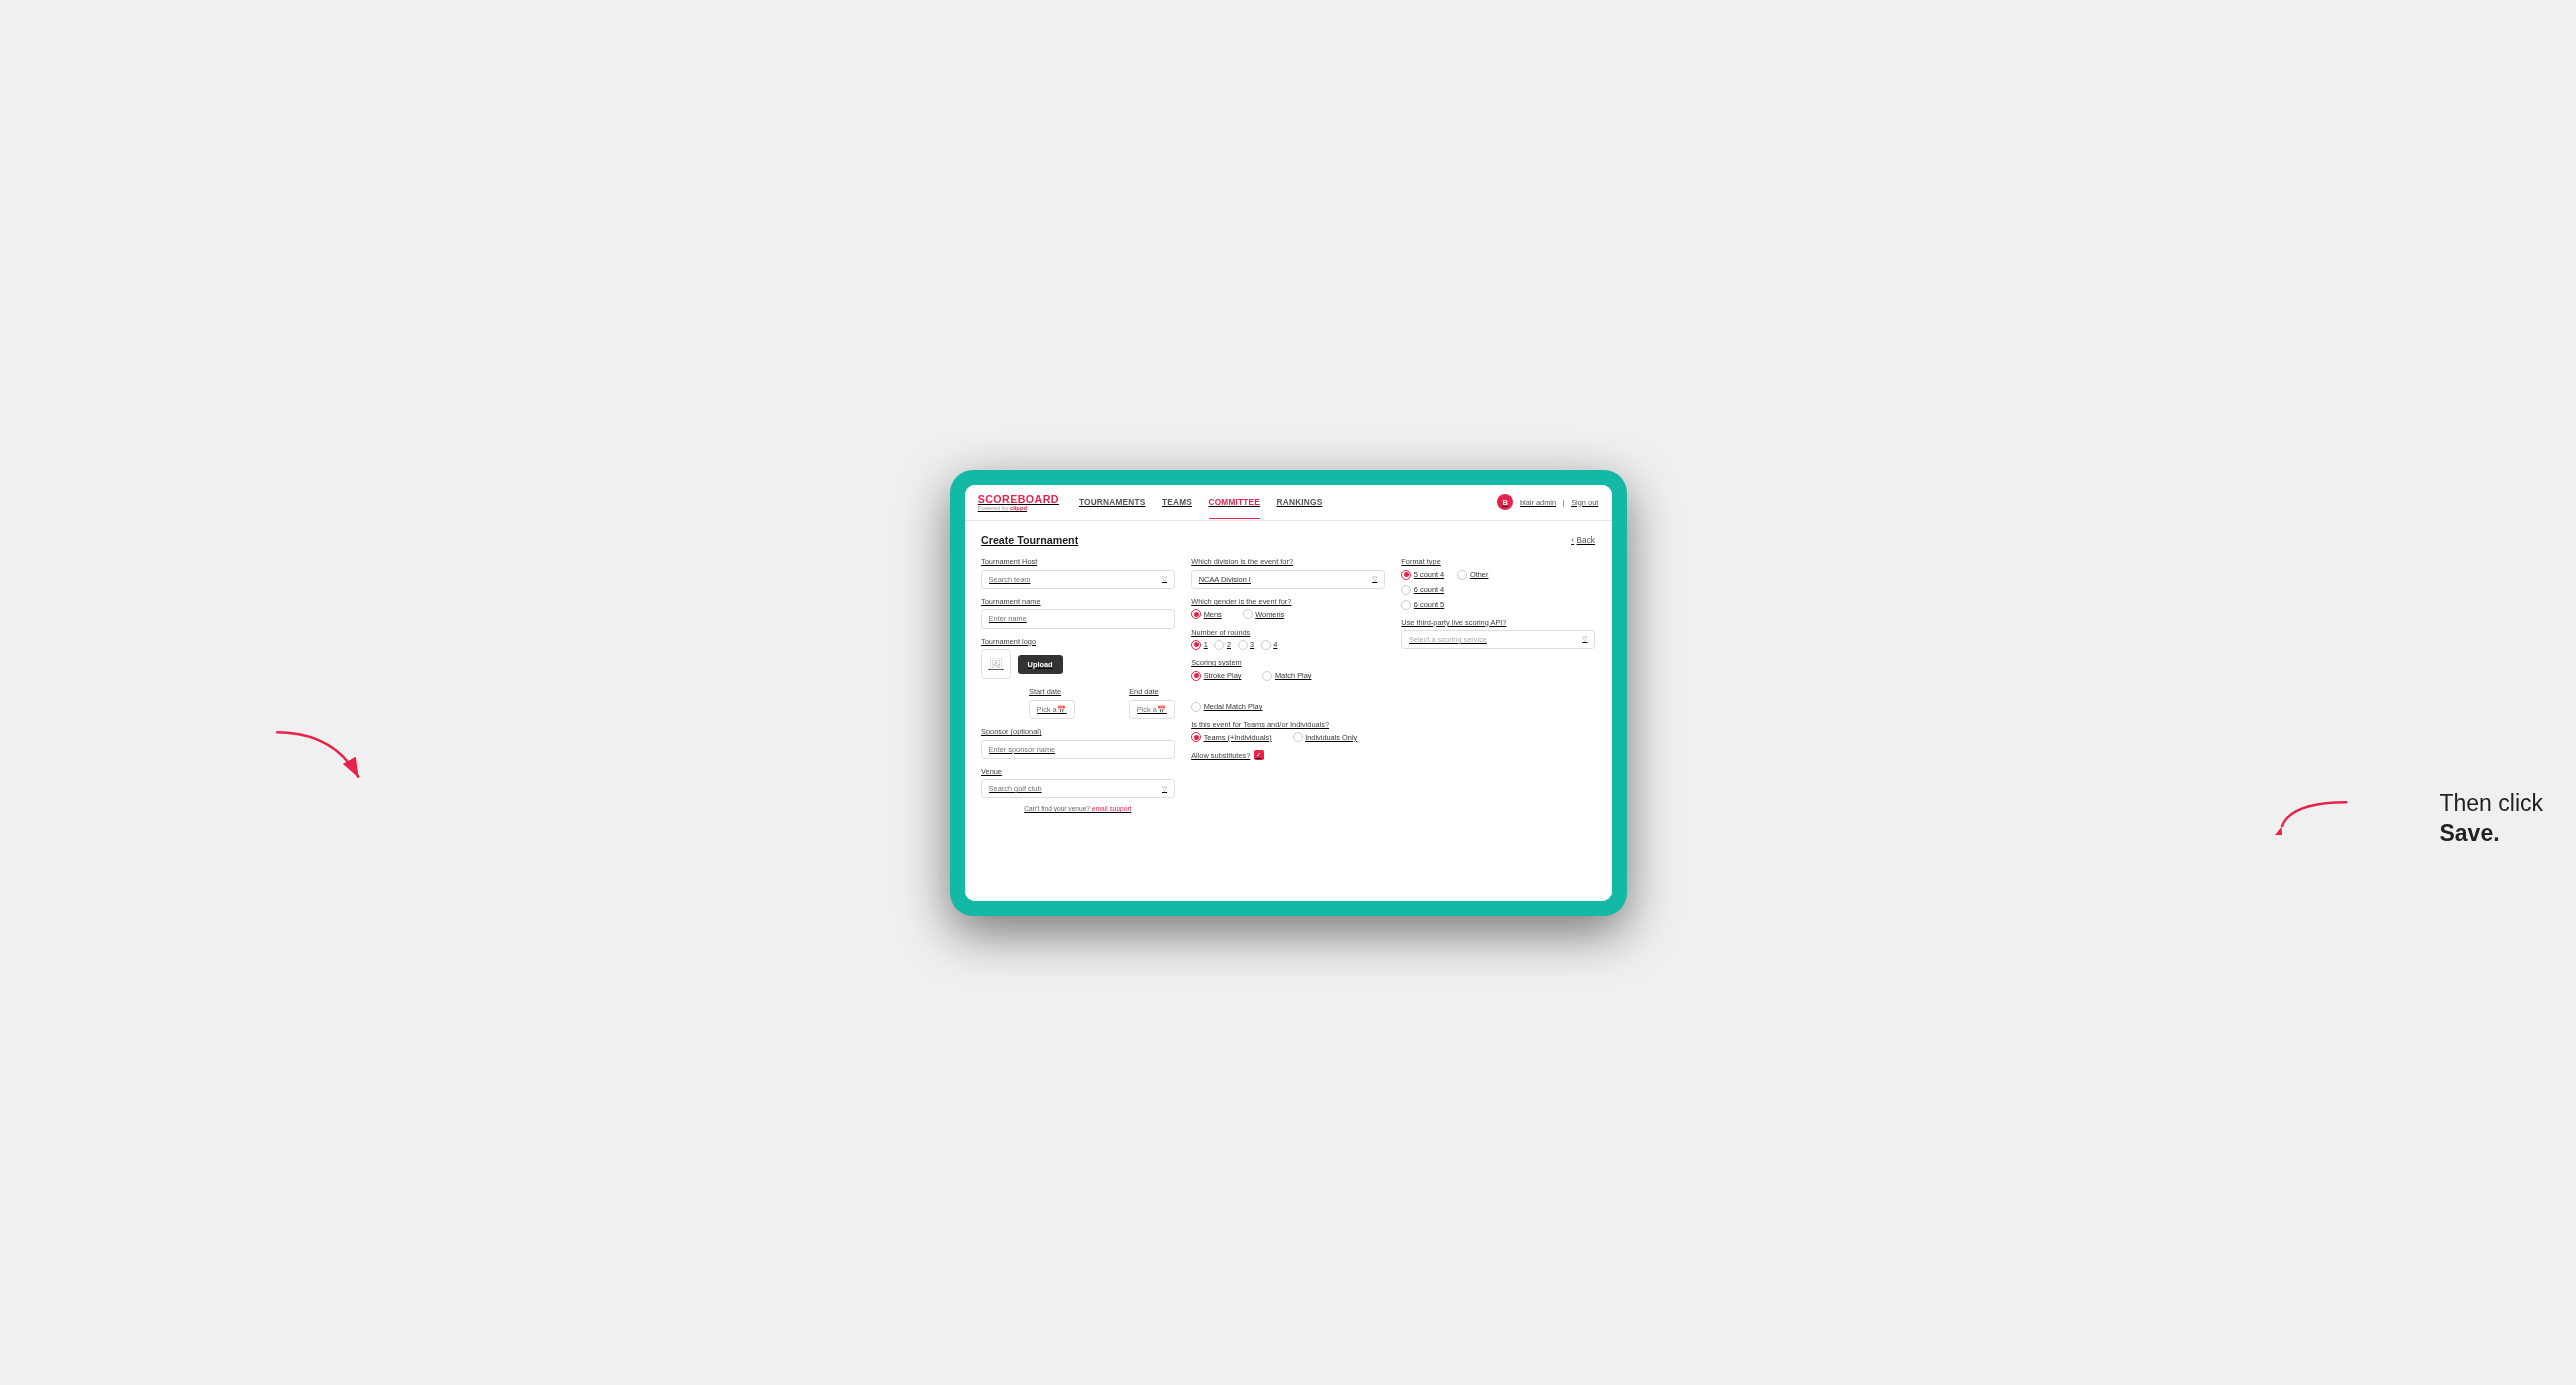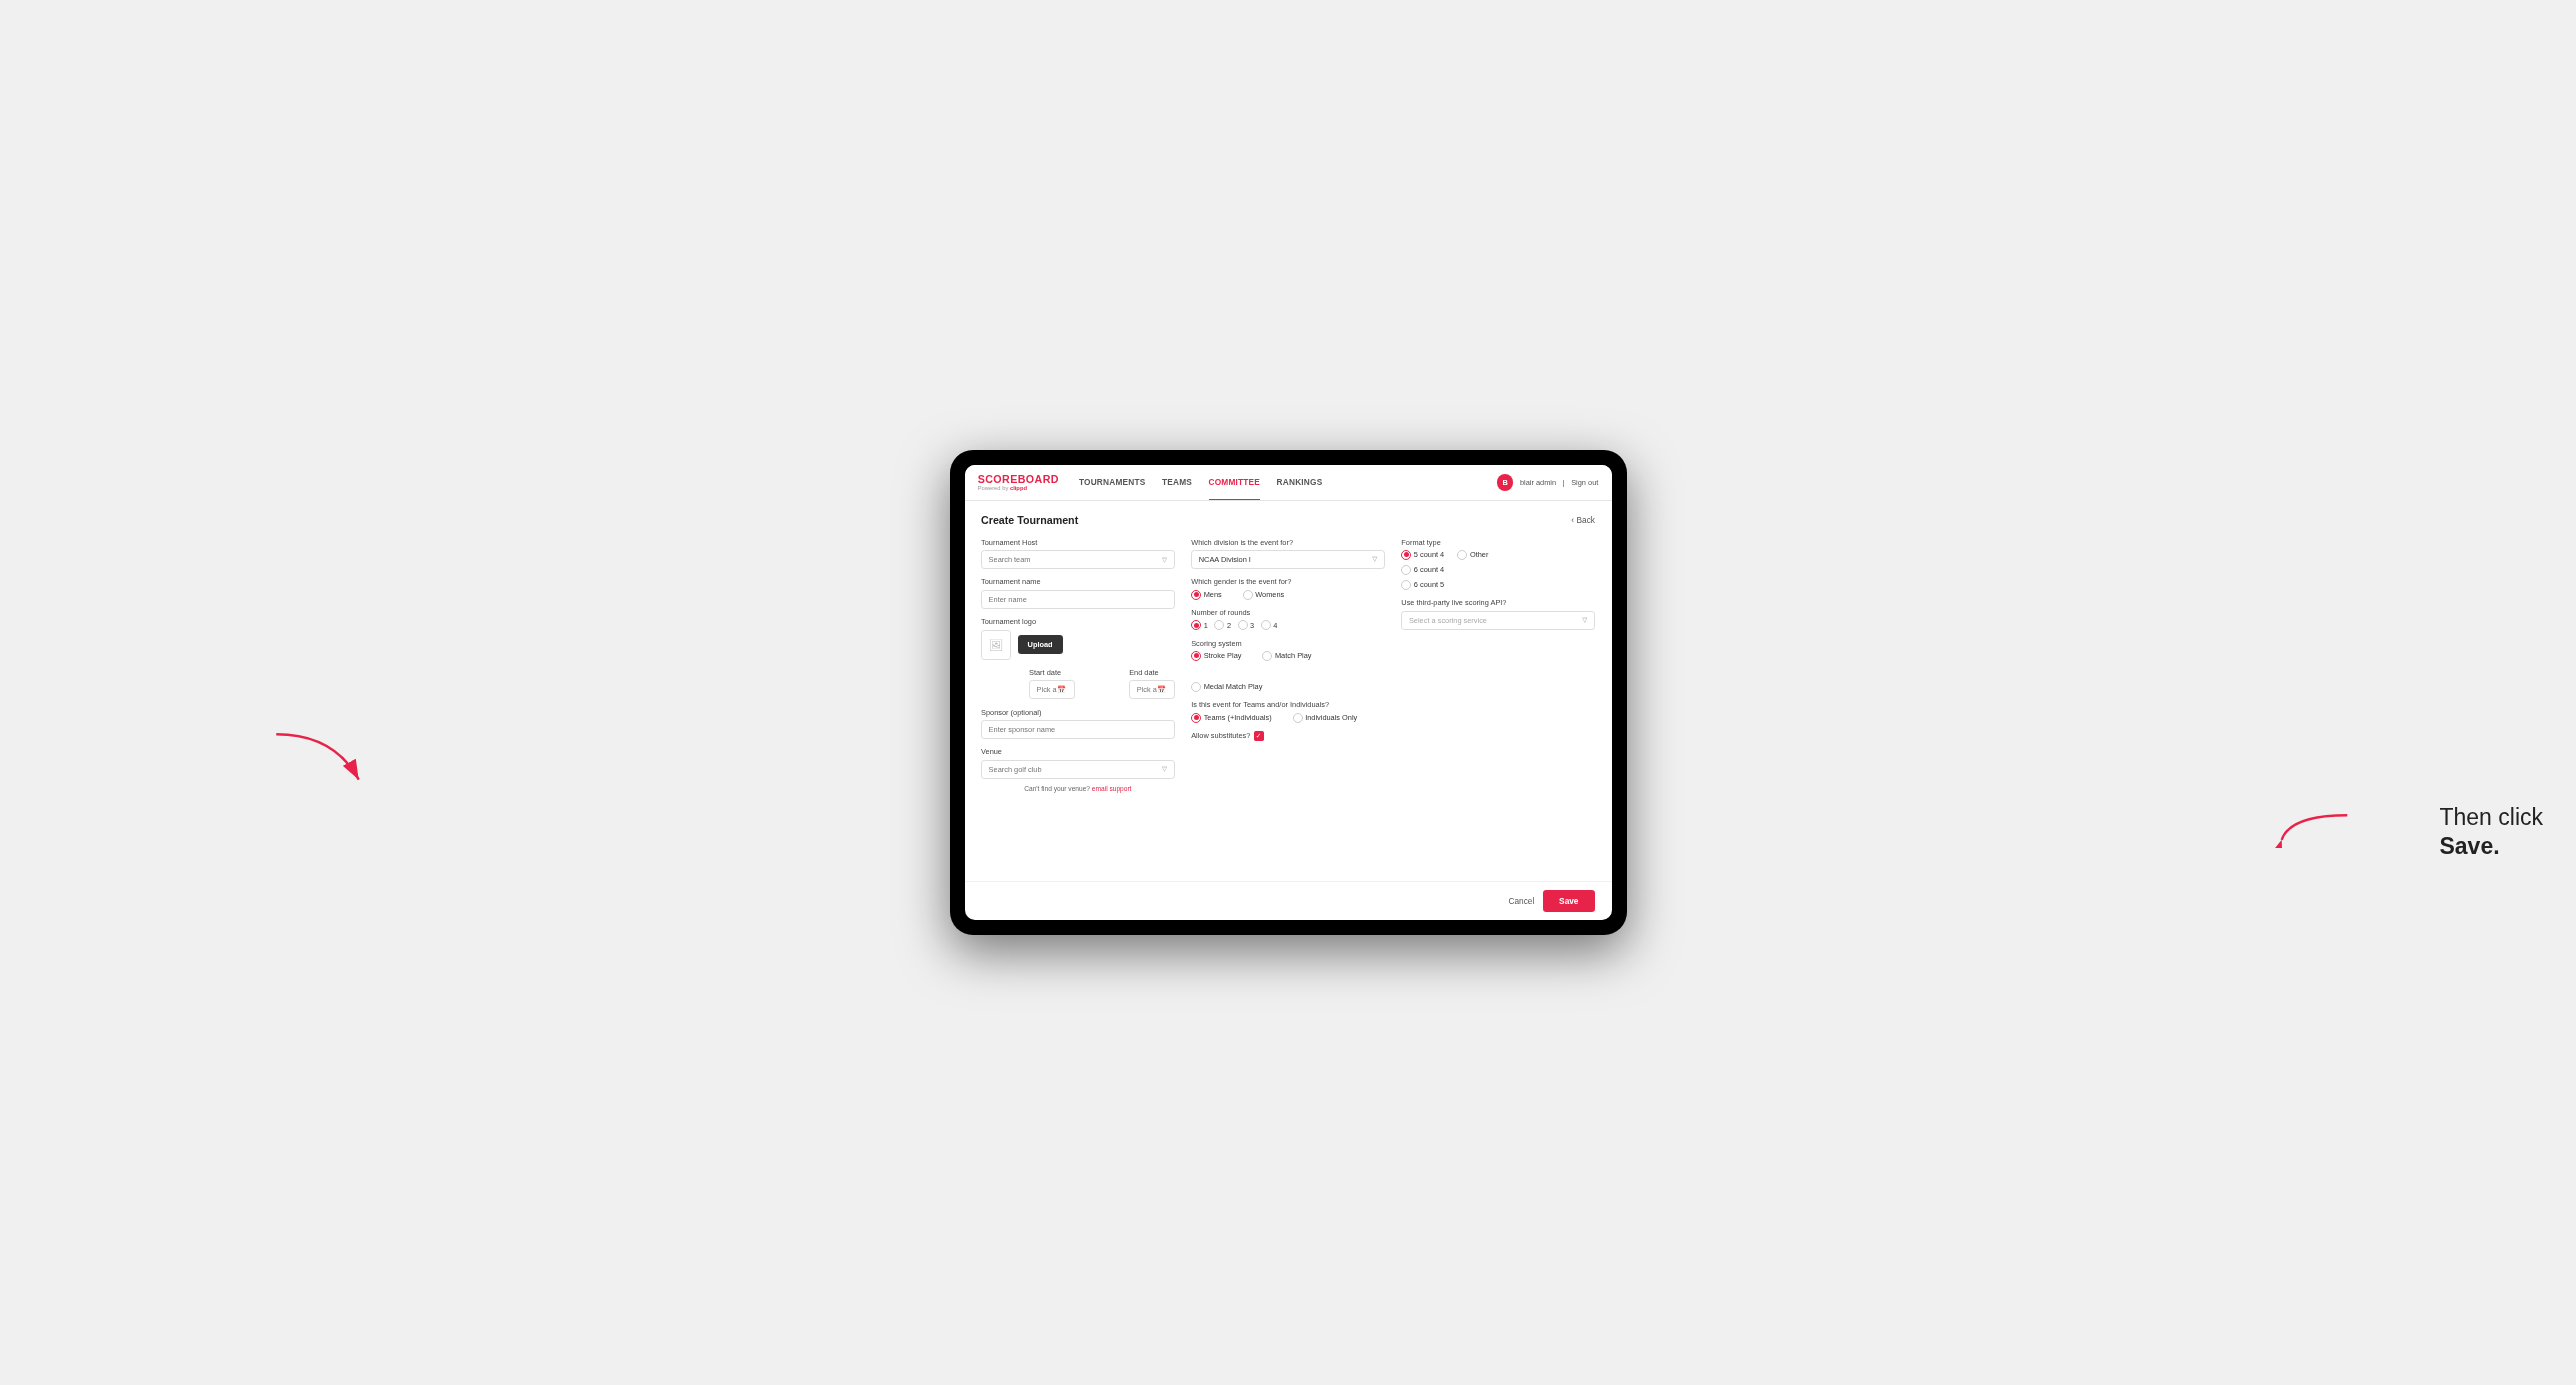--- a/index.html
+++ b/index.html
@@ -41,24 +41,25 @@
       color: #222;
       max-width: 182px;
       line-height: 1.3;
     }
 
     .right-annotation strong { font-weight: 700; }
 
     
     .tablet {
       width: 677px;
-      background: #000000;
+      background: #14b8a6;
       border-radius: 23px;
       padding: 15px;
       box-shadow: 0 16.5px 50px rgba(0,0,0,0.5);
+      text-decoration: underline;
     }
 
     .tablet-screen {
       background: #fff;
       border-radius: 10px;
       overflow: hidden;
     }
 
     
     .nav {
@@ -630,21 +631,17 @@
               <div class="select-box">
                 <span style="color:#aaa;">Select a scoring service</span>
                 <span class="select-arrow">▽</span>
               </div>
             </div>
           </div>
 
         </div>
       </div>
 
-      <div class="page-footer">
-        <button class="cancel-btn">Cancel</button>
-        <button class="save-btn">Save</button>
-      </div>
 
     </div>
   </div>
 </div>
 
 
 </body></html>

